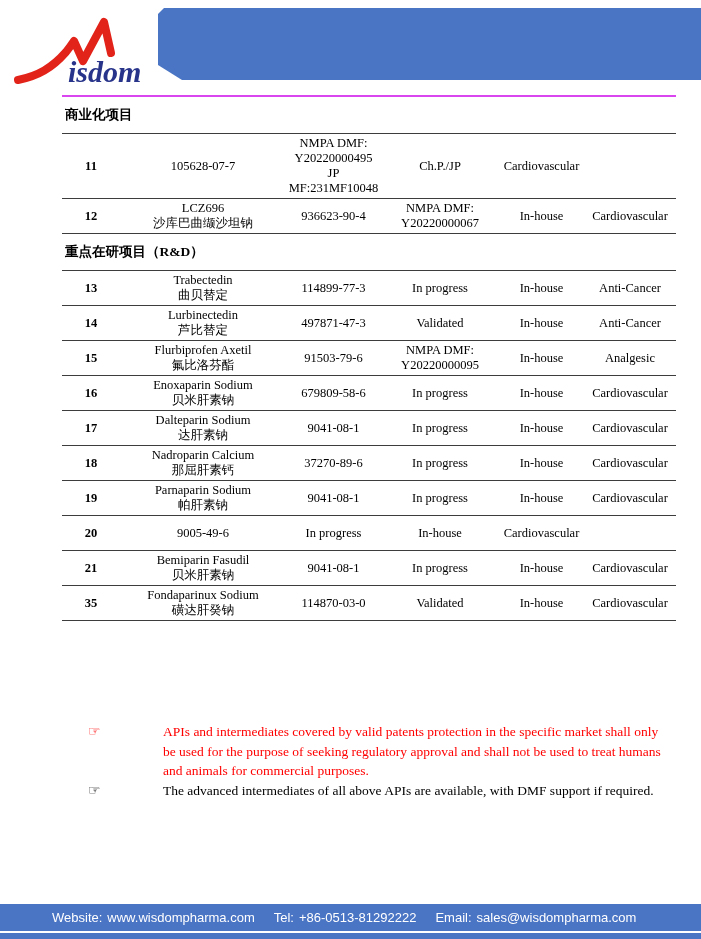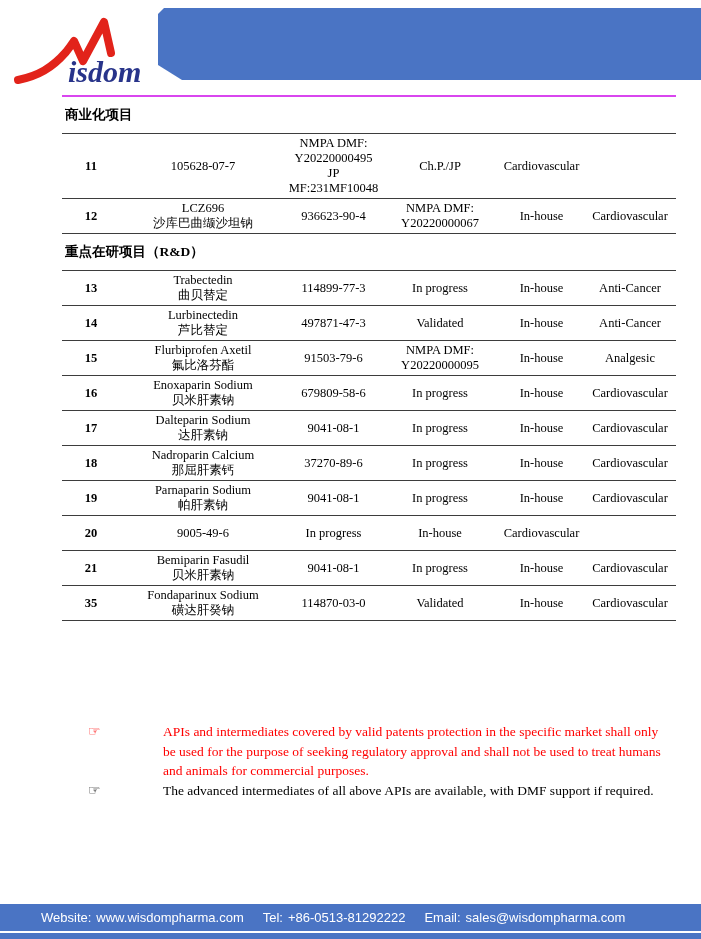--- a/index.html
+++ b/index.html
@@ -34,21 +34,21 @@
   .note { display:flex; align-items:flex-start; font-size:13.5px; line-height:19.5px; }
   .note-icon { width:34px; flex:0 0 34px; font-family:"DejaVu Sans",sans-serif;
                font-style:italic; font-size:14px; line-height:19.5px; }
   .note-text { flex:1;margin-left:41px; }
   .note-red, .note-red .note-icon { color:#FF0000; }
   .note-black, .note-black .note-icon { color:#000000; }
 
   
   .footer-bar { position:absolute; left:0; right:0; top:904px; height:27px;
                 background:#4A74C4; display:flex; align-items:center;
-                padding-left:41px; gap:19px;
+                padding-left:52px; gap:19px;
                 font-family:"Liberation Sans","DejaVu Sans",sans-serif;
                 font-size:13px; color:#ffffff; white-space:nowrap; }
   .footer-item { display:inline-flex; gap:5px; }
   .footer-strip { position:absolute; left:0; right:0; top:933px; height:6px;
                   background:#4A74C4; }
 </style>
 </head>
 <body>
 
 <div class="page">

